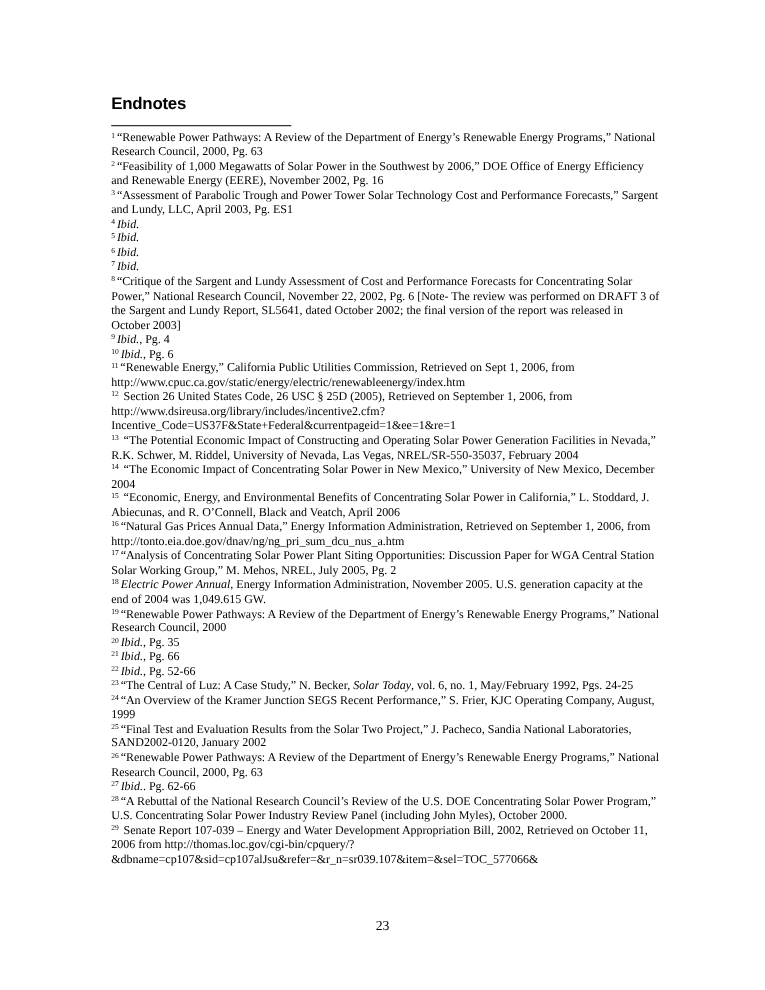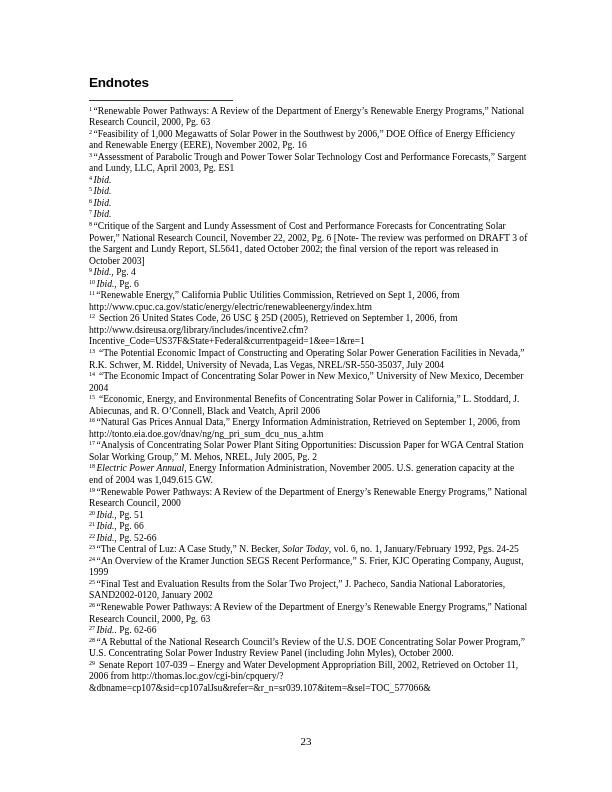--- a/index.html
+++ b/index.html
@@ -39,31 +39,31 @@
       <p class="note"><sup>3</sup><span>“Assessment of Parabolic Trough and Power Tower Solar Technology Cost and Performance Forecasts,” Sargent and Lundy, LLC, April 2003, Pg. ES1</span></p>
       <p class="note"><sup>4</sup><i>Ibid.</i></p>
       <p class="note"><sup>5</sup><i>Ibid.</i></p>
       <p class="note"><sup>6</sup><i>Ibid.</i></p>
       <p class="note"><sup>7</sup><i>Ibid.</i></p>
       <p class="note"><sup>8</sup><span>“Critique of the Sargent and Lundy Assessment of Cost and Performance Forecasts for Concentrating Solar Power,” National Research Council, November 22, 2002, Pg. 6 [Note- The review was performed on DRAFT 3 of the Sargent and Lundy Report, SL5641, dated October 2002; the final version of the report was released in October 2003]</span></p>
       <p class="note"><sup>9</sup><i>Ibid.</i><span>, Pg. 4</span></p>
       <p class="note"><sup>10</sup><i>Ibid.</i><span>, Pg. 6</span></p>
       <p class="note"><sup>11</sup><span>“Renewable Energy,” California Public Utilities Commission, Retrieved on Sept 1, 2006, from http://www.cpuc.ca.gov/static/energy/electric/renewableenergy/index.htm</span></p>
       <p class="note"><sup>12</sup><span> Section 26 United States Code, 26 USC § 25D (2005), Retrieved on September 1, 2006, from http://www.dsireusa.org/library/includes/incentive2.cfm?Incentive_Code=US37F&amp;State+Federal&amp;currentpageid=1&amp;ee=1&amp;re=1</span></p>
-      <p class="note"><sup>13</sup><span> “The Potential Economic Impact of Constructing and Operating Solar Power Generation Facilities in Nevada,” R.K. Schwer, M. Riddel, University of Nevada, Las Vegas, NREL/SR-550-35037, July 2004</span></p>
+      <p class="note"><sup>13</sup><span> “The Potential Economic Impact of Constructing and Operating Solar Power Generation Facilities in Nevada,” R.K. Schwer, M. Riddel, University of Nevada, Las Vegas, NREL/SR-550-35037, February 2004</span></p>
       <p class="note"><sup>14</sup><span> “The Economic Impact of Concentrating Solar Power in New Mexico,” University of New Mexico, December 2004</span></p>
       <p class="note"><sup>15</sup><span> “Economic, Energy, and Environmental Benefits of Concentrating Solar Power in California,” L. Stoddard, J. Abiecunas, and R. O’Connell, Black and Veatch, April 2006</span></p>
       <p class="note"><sup>16</sup><span>“Natural Gas Prices Annual Data,” Energy Information Administration, Retrieved on September 1, 2006, from http://tonto.eia.doe.gov/dnav/ng/ng_pri_sum_dcu_nus_a.htm</span></p>
       <p class="note"><sup>17</sup><span>“Analysis of Concentrating Solar Power Plant Siting Opportunities: Discussion Paper for WGA Central Station Solar Working Group,” M. Mehos, NREL, July 2005, Pg. 2</span></p>
       <p class="note"><sup>18</sup><i>Electric Power Annual</i><span>, Energy Information Administration, November 2005. U.S. generation capacity at the end of 2004 was 1,049.615 GW.</span></p>
       <p class="note"><sup>19</sup><span>“Renewable Power Pathways: A Review of the Department of Energy’s Renewable Energy Programs,” National Research Council, 2000</span></p>
-      <p class="note"><sup>20</sup><i>Ibid.</i><span>, Pg. 51</span></p>
+      <p class="note"><sup>20</sup><i>Ibid.</i><span>, Pg. 35</span></p>
       <p class="note"><sup>21</sup><i>Ibid.</i><span>, Pg. 66</span></p>
       <p class="note"><sup>22</sup><i>Ibid.</i><span>, Pg. 52-66</span></p>
-      <p class="note"><sup>23</sup><span>“The Central of Luz: A Case Study,” N. Becker, </span><i>Solar Today</i><span>, vol. 6, no. 1, January/February 1992, Pgs. 24-25</span></p>
+      <p class="note"><sup>23</sup><span>“The Central of Luz: A Case Study,” N. Becker, </span><i>Solar Today</i><span>, vol. 6, no. 1, May/February 1992, Pgs. 24-25</span></p>
       <p class="note"><sup>24</sup><span>“An Overview of the Kramer Junction SEGS Recent Performance,” S. Frier, KJC Operating Company, August, 1999</span></p>
       <p class="note"><sup>25</sup><span>“Final Test and Evaluation Results from the Solar Two Project,” J. Pacheco, Sandia National Laboratories, SAND2002-0120, January 2002</span></p>
       <p class="note"><sup>26</sup><span>“Renewable Power Pathways: A Review of the Department of Energy’s Renewable Energy Programs,” National Research Council, 2000, Pg. 63</span></p>
       <p class="note"><sup>27</sup><i>Ibid.</i><span>. Pg. 62-66</span></p>
       <p class="note"><sup>28</sup><span>“A Rebuttal of the National Research Council’s Review of the U.S. DOE Concentrating Solar Power Program,” U.S. Concentrating Solar Power Industry Review Panel (including John Myles), October 2000.</span></p>
       <p class="note"><sup>29</sup><span> Senate Report 107-039 – Energy and Water Development Appropriation Bill, 2002, Retrieved on October 11, 2006 from http://thomas.loc.gov/cgi-bin/cpquery/?&amp;dbname=cp107&amp;sid=cp107alJsu&amp;refer=&amp;r_n=sr039.107&amp;item=&amp;sel=TOC_577066&amp;</span></p>
     </div>
   <div class="pagenum">23</div>
 </div>
 

